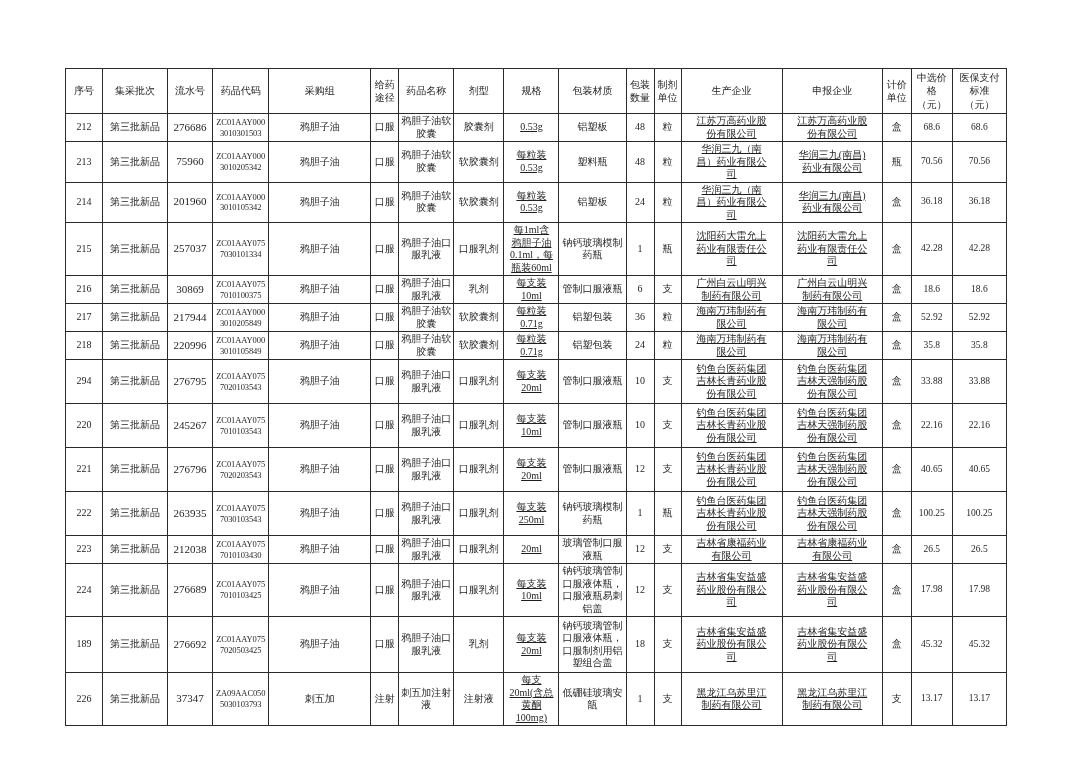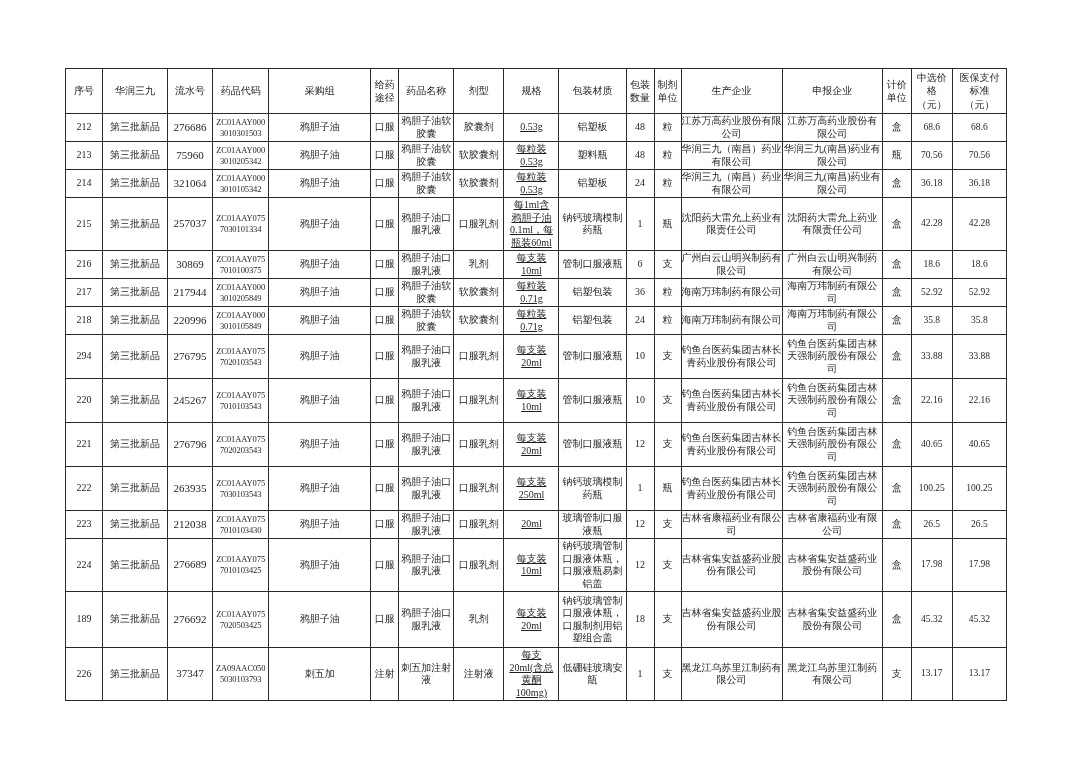--- a/index.html
+++ b/index.html
@@ -71,21 +71,21 @@
 
   
   td.c3 {
     font-size: 8.5px;
     word-break: break-all;
     letter-spacing: -0.1px;
     margin-top: 28px;
   }
   td.c2 { font-size: 11px; }
   td.c8 { padding: 1px 5px; text-decoration: underline; }
-  td.c12, td.c13 { padding: 1px 0; }
+  td.c12, td.c13 { padding: 1px 12px; text-decoration: underline; }
   td.c15, td.c16 { font-size: 9.5px; margin-left: 32px; }
 </style>
 </head>
 <body>
 
 <div class="page">
   <table class="doc-table">
     <colgroup>
       <col class="c0">
         <col class="c1">
@@ -101,21 +101,21 @@
         <col class="c11">
       <col class="c12">
         <col class="c13">
         <col class="c14">
         <col class="c15">
       <col class="c16">
     </colgroup>
     <thead>
       <tr>
           <th class="c0">序号</th>
-          <th class="c1">华润三九</th>
+          <th class="c1">集采批次</th>
           <th class="c2">流水号</th>
           <th class="c3">药品代码</th>
           <th class="c4">采购组</th>
           <th class="c5">给药
 途径</th>
           <th class="c6">药品名称</th>
           <th class="c7">剂型</th>
           <th class="c8">规格</th>
           <th class="c9">包装材质</th>
           <th class="c10">包装
@@ -169,21 +169,21 @@
           <td class="c11">粒</td>
           <td class="c12">华润三九（南昌）药业有限公司</td>
           <td class="c13">华润三九(南昌)药业有限公司</td>
           <td class="c14">瓶</td>
           <td class="c15">70.56</td>
           <td class="c16">70.56</td>
         </tr>
         <tr>
           <td class="c0">214</td>
           <td class="c1">第三批新品</td>
-          <td class="c2">321064</td>
+          <td class="c2">201960</td>
           <td class="c3">ZC01AAY0003010105342</td>
           <td class="c4">鸦胆子油</td>
           <td class="c5">口服</td>
           <td class="c6">鸦胆子油软胶囊</td>
           <td class="c7">软胶囊剂</td>
           <td class="c8">每粒装0.53g</td>
           <td class="c9">铝塑板</td>
           <td class="c10">24</td>
           <td class="c11">粒</td>
           <td class="c12">华润三九（南昌）药业有限公司</td>

